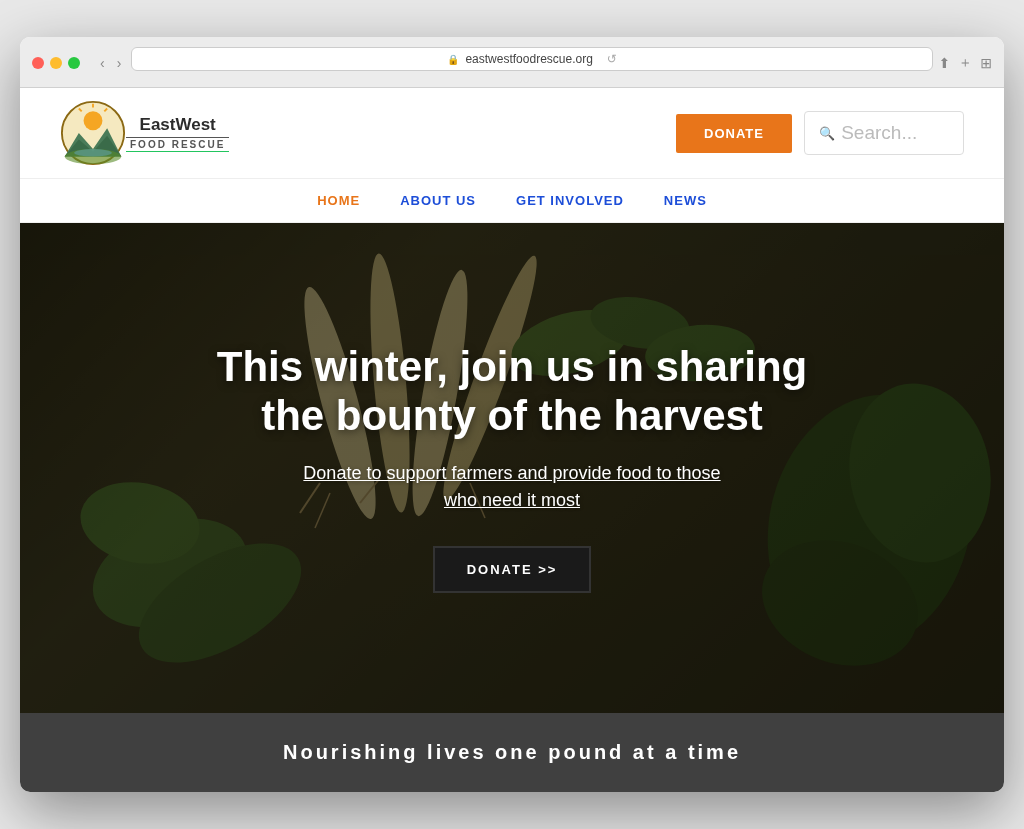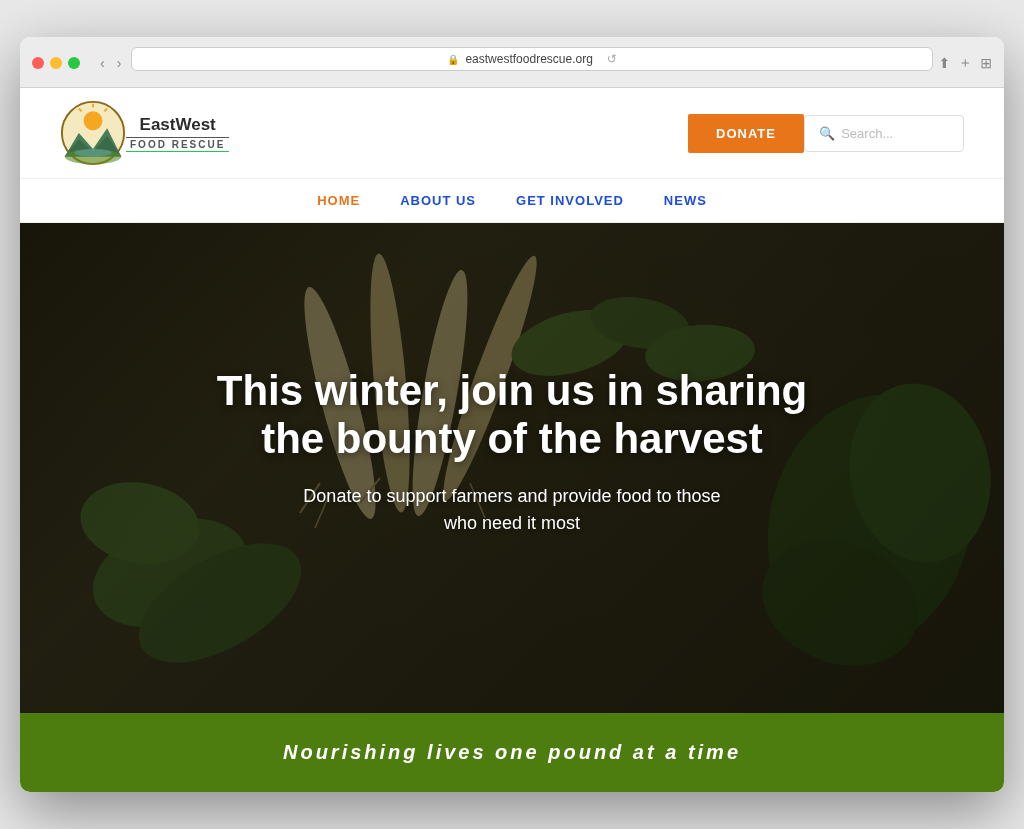--- a/index.html
+++ b/index.html
@@ -142,20 +142,21 @@
       color: #555;
       border-top: 1px solid #555;
       border-bottom: 1px solid #22c55e;
       padding: 1px 4px;
       margin-top: 2px;
     }
 
     .header-right {
       display: flex;
       align-items: center;
+      gap: 12px;
     }
 
     .donate-btn-header {
       background: #E8751A;
       color: white;
       border: none;
       padding: 12px 28px;
       font-size: 13px;
       font-weight: 700;
       letter-spacing: 1px;
@@ -242,44 +243,44 @@
       text-shadow: 0 2px 8px rgba(0,0,0,0.5);
     }
 
     .hero-subtitle {
       font-size: 18px;
       font-weight: 400;
       margin-bottom: 32px;
       max-width: 440px;
       line-height: 1.5;
       text-shadow: 0 1px 4px rgba(0,0,0,0.4);
+      text-decoration: underline;
     }
 
     .donate-btn-hero {
       background: #1a1a1a;
       color: white;
       border: 2px solid #333;
       padding: 14px 32px;
       font-size: 13px;
       font-weight: 700;
       letter-spacing: 2px;
       cursor: pointer;
       text-transform: uppercase;
     }
 
     
     .bottom-banner {
-      background: #4d7c0f;
+      background: #404040;
       color: white;
       text-align: center;
       padding: 28px;
       font-size: 20px;
       font-weight: 700;
       letter-spacing: 3px;
-      font-style: italic;
     }
 
     
     .logo-svg {
       width: 66px;
       height: 66px;
     }
   </style>
 </head>
 <body>
@@ -334,21 +335,21 @@
         <div class="logo-text">
           <div class="east-west">EastWest</div>
           <div class="food-rescue">FOOD RESCUE</div>
         </div>
       </div>
 
       <div class="header-right">
         <button class="donate-btn-header">DONATE</button>
         <div class="search-box">
           <span class="search-icon-svg">🔍</span>
-          <span style="color:#bbb; font-size:13px;">Search...</span>
+          <span style="color:#bbb; font-size:19px;">Search...</span>
         </div>
       </div>
     </div>
 
     <nav class="site-nav">
       <span class="nav-item active">HOME</span>
       <span class="nav-item">ABOUT US</span>
       <span class="nav-item">GET INVOLVED</span>
       <span class="nav-item">NEWS</span>
     </nav>
@@ -382,20 +383,21 @@
         <ellipse cx="550" cy="120" rx="60" ry="30" fill="#3a6b25" transform="rotate(-15, 550, 120)"></ellipse>
         <ellipse cx="620" cy="100" rx="50" ry="25" fill="#2d5a1e" transform="rotate(10, 620, 100)"></ellipse>
         <ellipse cx="680" cy="130" rx="55" ry="28" fill="#356622" transform="rotate(-5, 680, 130)"></ellipse>
 
         <rect width="984" height="490" fill="rgba(15,12,5,0.50)"></rect>
       </svg>
 
       <div class="hero-content">
         <h1 class="hero-title">This winter, join us in sharing the bounty of the harvest</h1>
         <p class="hero-subtitle">Donate to support farmers and provide food to those who need it most</p>
+        <button class="donate-btn-hero">DONATE &gt;&gt;</button>
       </div>
     </div>
 
     <div class="bottom-banner">
       <span>Nourishing lives one pound at a time</span>
     </div>
 
   </div>
 </div>
 

